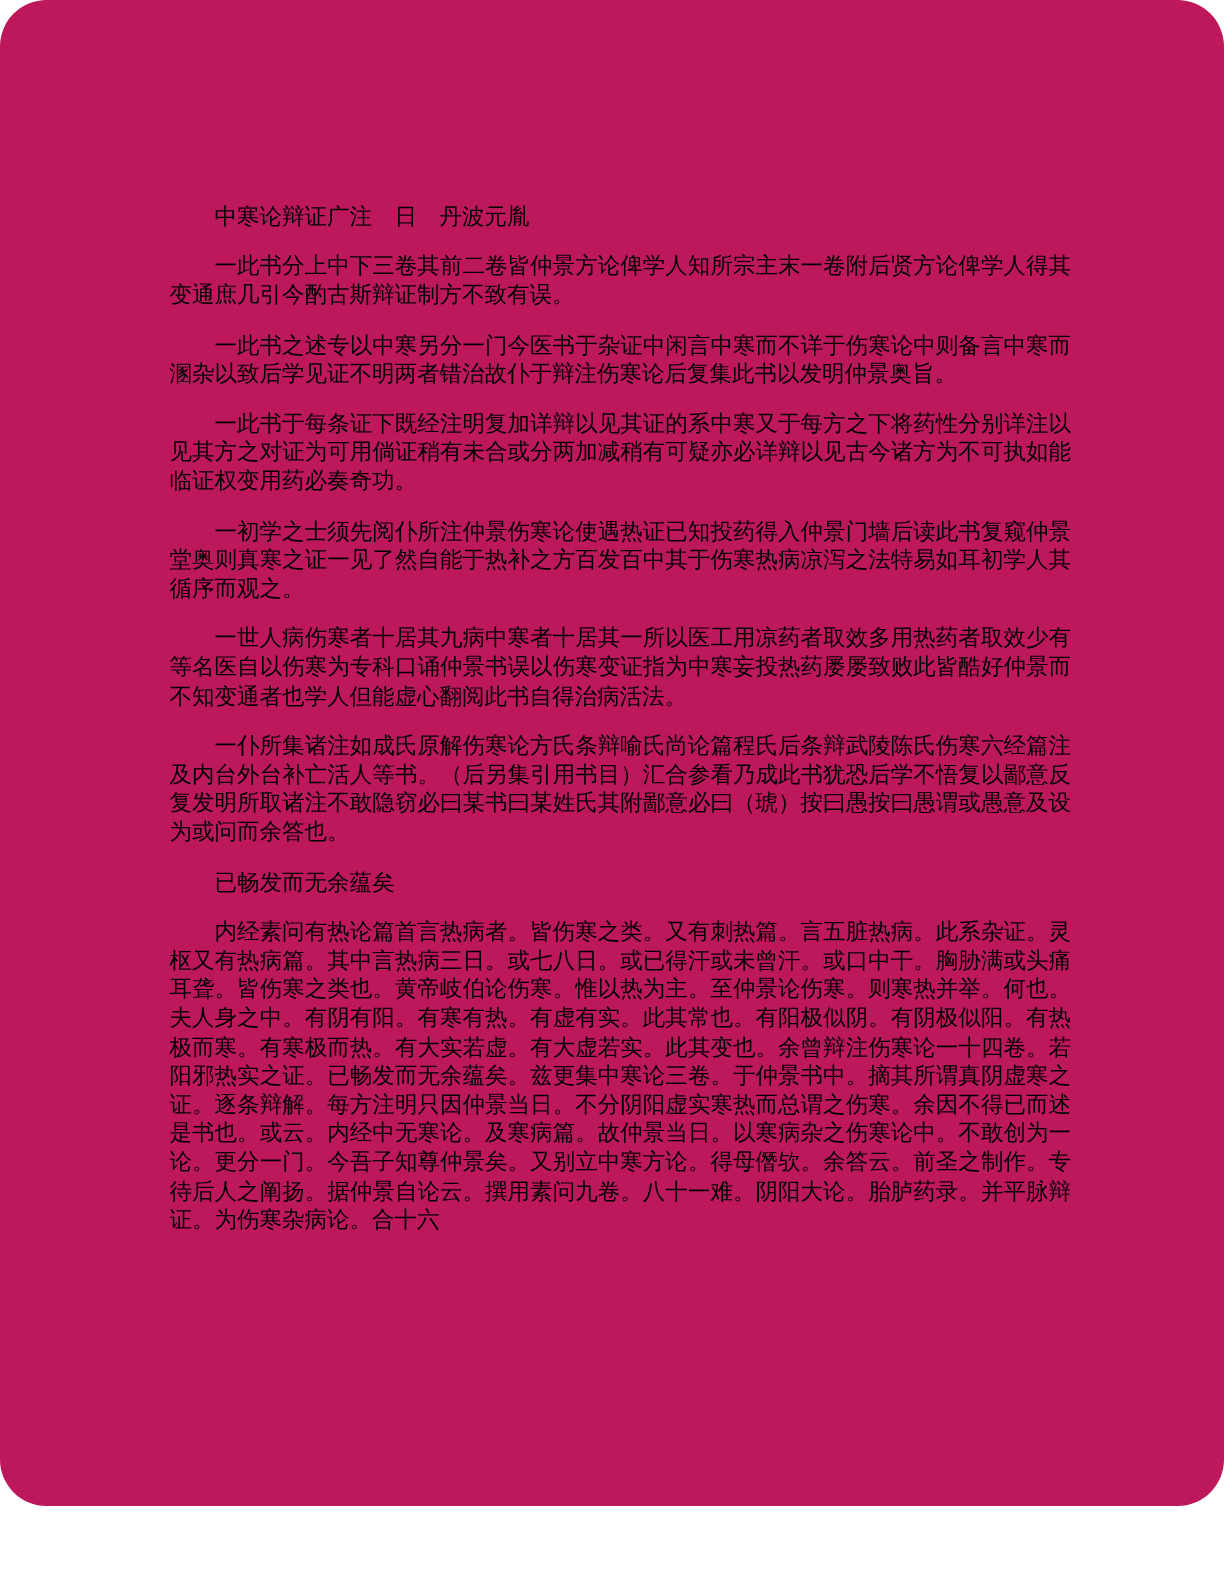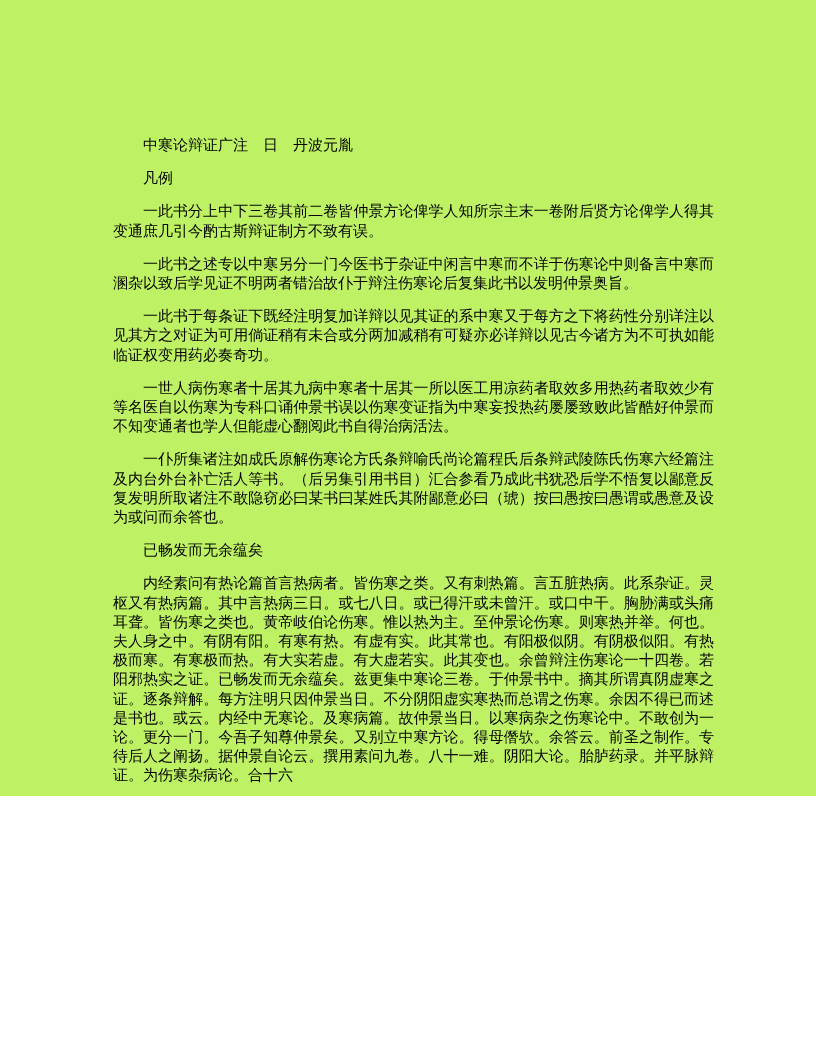--- a/index.html
+++ b/index.html
@@ -3,23 +3,24 @@
 <meta charset="utf-8">
 <style>
   html, body {
     margin: 0;
     padding: 0;
     background: #ffffff;
   }
   .page {
     position: relative;
     width: 816px;
-    height: 796px;
-    background: #bef264;
+    height: 1004px;
+    background: #be185d;
     overflow: hidden;
+    border-radius: 31px;
   }
   .content {
     position: absolute;
     left: 113px;
     top: 136px;
     width: 601px;
     color: #000000;
     font-family: "Liberation Serif", "DejaVu Serif", serif;
     font-size: 15px;
     line-height: 19.2px;
@@ -37,25 +38,25 @@
   }
 </style>
 </head>
 <body>
 
 <div class="page">
   <div class="content">
 
     <p class="doc-title">中寒论辩证广注　日　丹波元胤</p>
 
-    <p class="section-heading">凡例</p>
 
     <p>一此书分上中下三卷其前二卷皆仲景方论俾学人知所宗主末一卷附后贤方论俾学人得其变通庶几引今酌古斯辩证制方不致有误。</p>
     <p>一此书之述专以中寒另分一门今医书于杂证中闲言中寒而不详于伤寒论中则备言中寒而溷杂以致后学见证不明两者错治故仆于辩注伤寒论后复集此书以发明仲景奥旨。</p>
     <p>一此书于每条证下既经注明复加详辩以见其证的系中寒又于每方之下将药性分别详注以见其方之对证为可用倘证稍有未合或分两加减稍有可疑亦必详辩以见古今诸方为不可执如能临证权变用药必奏奇功。</p>
+    <p>一初学之士须先阅仆所注仲景伤寒论使遇热证已知投药得入仲景门墙后读此书复窥仲景堂奥则真寒之证一见了然自能于热补之方百发百中其于伤寒热病凉泻之法特易如耳初学人其循序而观之。</p>
     <p>一世人病伤寒者十居其九病中寒者十居其一所以医工用凉药者取效多用热药者取效少有等名医自以伤寒为专科口诵仲景书误以伤寒变证指为中寒妄投热药屡屡致败此皆酷好仲景而不知变通者也学人但能虚心翻阅此书自得治病活法。</p>
     <p>一仆所集诸注如成氏原解伤寒论方氏条辩喻氏尚论篇程氏后条辩武陵陈氏伤寒六经篇注及内台外台补亡活人等书。（后另集引用书目）汇合参看乃成此书犹恐后学不悟复以鄙意反复发明所取诸注不敢隐窃必曰某书曰某姓氏其附鄙意必曰（琥）按曰愚按曰愚谓或愚意及设为或问而余答也。</p>
 
     <p class="section-heading">已畅发而无余蕴矣</p>
 
     <p>内经素问有热论篇首言热病者。皆伤寒之类。又有刺热篇。言五脏热病。此系杂证。灵枢又有热病篇。其中言热病三日。或七八日。或已得汗或未曾汗。或口中干。胸胁满或头痛耳聋。皆伤寒之类也。黄帝岐伯论伤寒。惟以热为主。至仲景论伤寒。则寒热并举。何也。夫人身之中。有阴有阳。有寒有热。有虚有实。此其常也。有阳极似阴。有阴极似阳。有热极而寒。有寒极而热。有大实若虚。有大虚若实。此其变也。余曾辩注伤寒论一十四卷。若阳邪热实之证。已畅发而无余蕴矣。兹更集中寒论三卷。于仲景书中。摘其所谓真阴虚寒之证。逐条辩解。每方注明只因仲景当日。不分阴阳虚实寒热而总谓之伤寒。余因不得已而述是书也。或云。内经中无寒论。及寒病篇。故仲景当日。以寒病杂之伤寒论中。不敢创为一论。更分一门。今吾子知尊仲景矣。又别立中寒方论。得母僭欤。余答云。前圣之制作。专待后人之阐扬。据仲景自论云。撰用素问九卷。八十一难。阴阳大论。胎胪药录。并平脉辩证。为伤寒杂病论。合十六</p>
 
   </div>
 </div>
 

